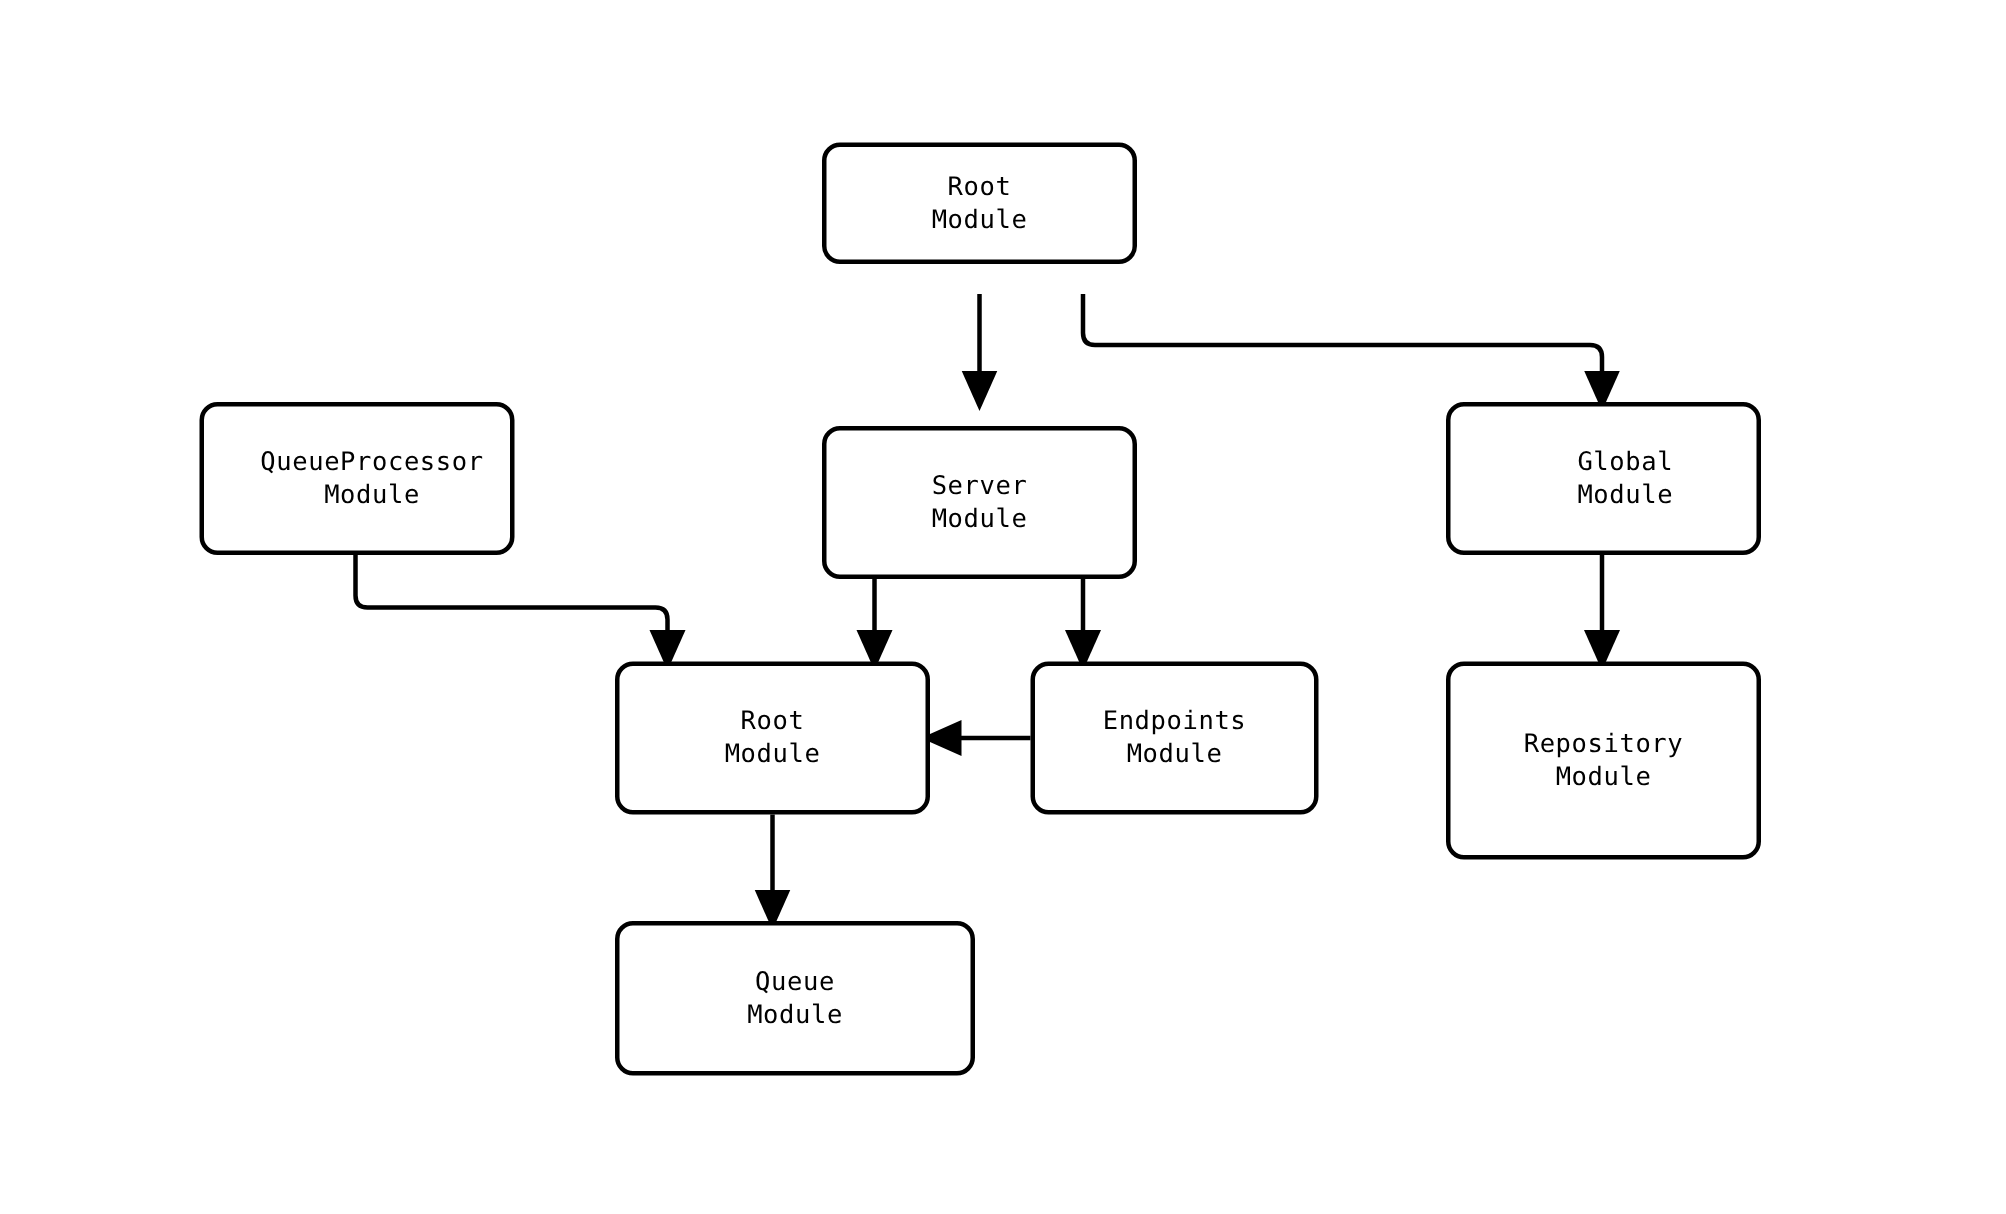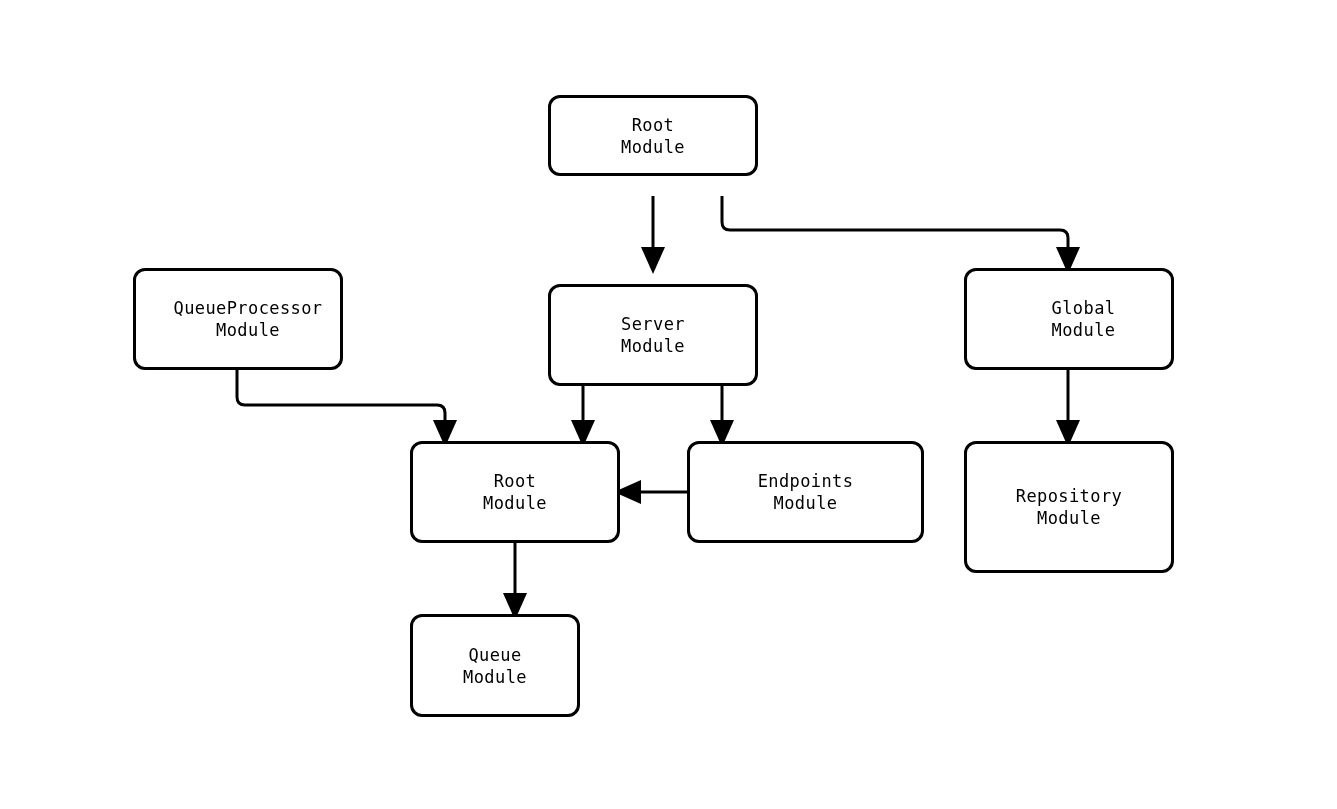--- a/index.html
+++ b/index.html
@@ -86,27 +86,27 @@
         <div class="node-line">Module</div>
       </div>
       <div class="node" style="left: 964px; top: 268px; width: 210px; height: 102px; border-color: rgb(0, 0, 0); background: rgb(255, 255, 255); padding-left: 29px;">
         <div class="node-line">Global</div>
         <div class="node-line">Module</div>
       </div>
       <div class="node" style="left: 410px; top: 441px; width: 210px; height: 102px; border-color: rgb(0, 0, 0); background: rgb(255, 255, 255);">
         <div class="node-line">Root</div>
         <div class="node-line">Module</div>
       </div>
-      <div class="node" style="left: 687px; top: 441px; width: 237px; height: 102px; border-color: rgb(0, 0, 0); background: rgb(255, 255, 255);">
+      <div class="node" style="left: 687px; top: 441px; width: 192px; height: 102px; border-color: rgb(0, 0, 0); background: rgb(255, 255, 255);">
         <div class="node-line">Endpoints</div>
         <div class="node-line">Module</div>
       </div>
       <div class="node" style="left: 964px; top: 441px; width: 210px; height: 132px; border-color: rgb(0, 0, 0); background: rgb(255, 255, 255);">
         <div class="node-line">Repository</div>
         <div class="node-line">Module</div>
       </div>
-      <div class="node" style="left: 410px; top: 614px; width: 170px; height: 103px; border-color: rgb(0, 0, 0); background: rgb(255, 255, 255); align-items: center;">
+      <div class="node" style="left: 410px; top: 614px; width: 240px; height: 103px; border-color: rgb(0, 0, 0); background: rgb(255, 255, 255); align-items: center;">
         <div class="node-line">Queue</div>
         <div class="node-line">Module</div>
       </div>
     </div>
 
 </div>
 
 </body></html>

